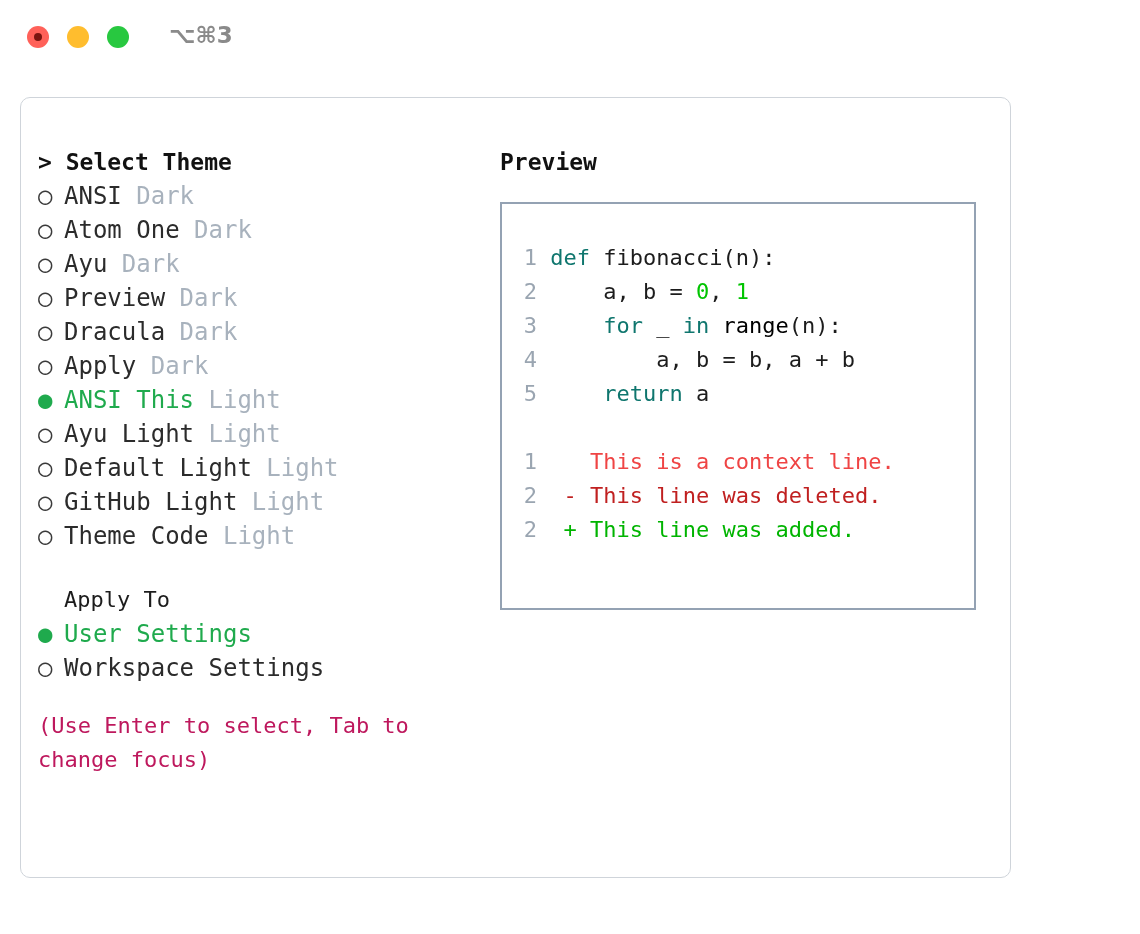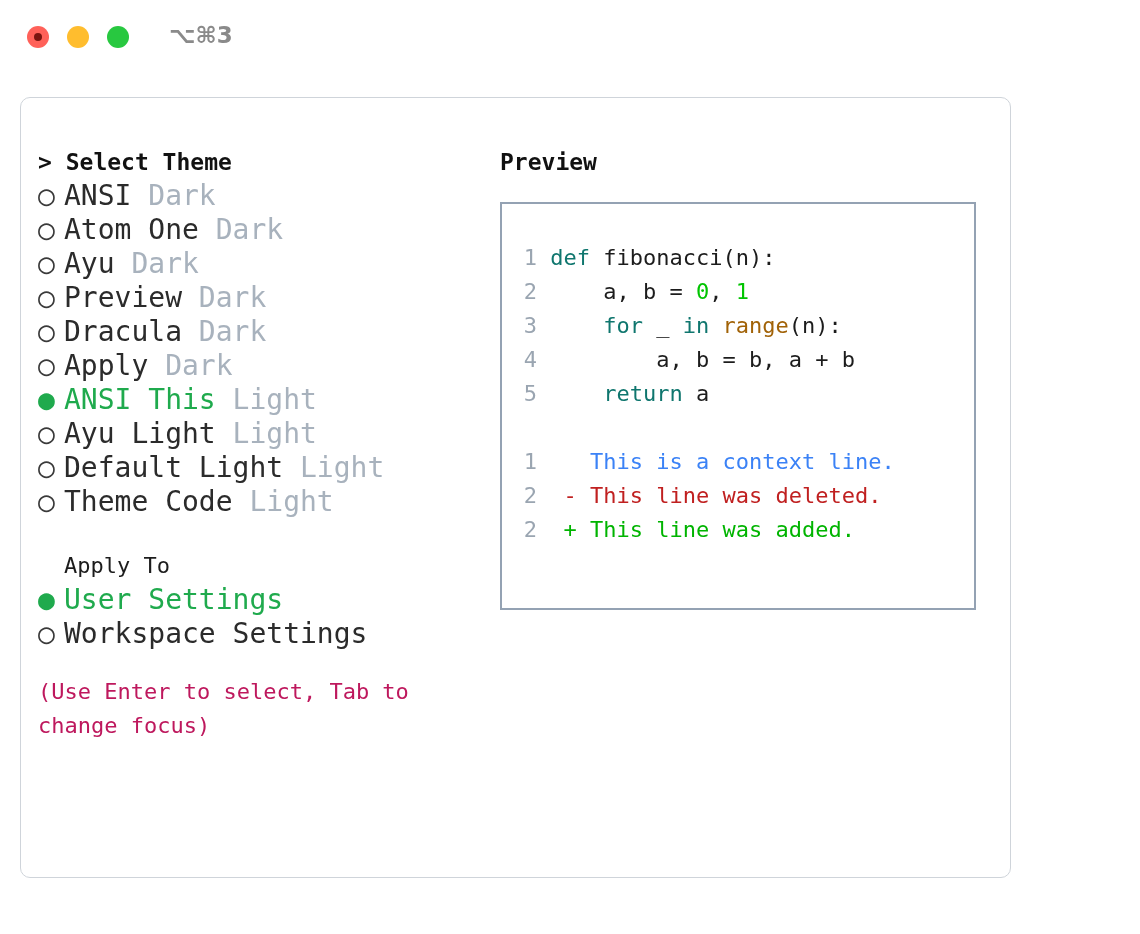--- a/index.html
+++ b/index.html
@@ -65,21 +65,21 @@
 
   
   .left-col {
     position: absolute;
     left: 17px; top: 47px;
     width: 450px;
   }
   .row {
     height: 34px;
     line-height: 34px;
-    font-size: 28px;
+    font-size: 24px;
     white-space: nowrap;
     color: #2b2b2b;
   }
   .heading {
     font-weight: 700;
     font-size: 23px;
     color: #111111;
   }
   .bullet {
     display: inline-block;
@@ -134,25 +134,25 @@
     line-height: 34px;
     white-space: pre;
   }
   .ln {
     display: inline-block;
     width: 22px;
     text-align: right;
     color: #9aa5b1;
   }
   .kw   { color: #0f766e; }
-  .fn   { color: #a16207; }
+  .fn   { color: #000000; }
   .num  { color: #00c400; }
   .plain{ color: #1c1c1c; }
   .diff-gap { height: 34px; }
-  .d-ctx { color: #3b82f6; }
+  .d-ctx { color: #ef4444; }
   .d-del { color: #c02020; }
   .d-add { color: #00b400; }
 </style>
 </head>
 <body>
 
 <div class="page">
 
   <div class="titlebar">
     <div class="dot dot-close"></div>
@@ -170,20 +170,21 @@
       <div id="theme-list">
           <div class="row"><span class="bullet">○</span><span class="opt-name">ANSI </span><span class="opt-kind">Dark</span></div>
           <div class="row"><span class="bullet">○</span><span class="opt-name">Atom One </span><span class="opt-kind">Dark</span></div>
           <div class="row"><span class="bullet">○</span><span class="opt-name">Ayu </span><span class="opt-kind">Dark</span></div>
           <div class="row"><span class="bullet">○</span><span class="opt-name">Preview </span><span class="opt-kind">Dark</span></div>
           <div class="row"><span class="bullet">○</span><span class="opt-name">Dracula </span><span class="opt-kind">Dark</span></div>
           <div class="row"><span class="bullet">○</span><span class="opt-name">Apply </span><span class="opt-kind">Dark</span></div>
           <div class="row"><span class="bullet bullet-sel">●</span><span class="opt-name-sel">ANSI This </span><span class="opt-kind">Light</span></div>
           <div class="row"><span class="bullet">○</span><span class="opt-name">Ayu Light </span><span class="opt-kind">Light</span></div>
           <div class="row"><span class="bullet">○</span><span class="opt-name">Default Light </span><span class="opt-kind">Light</span></div>
+          <div class="row"><span class="bullet">○</span><span class="opt-name">GitHub Light </span><span class="opt-kind">Light</span></div>
           <div class="row"><span class="bullet">○</span><span class="opt-name">Theme Code </span><span class="opt-kind">Light</span></div>
         </div>
 
       <div class="spacer-sm"></div>
 
       <div class="apply-label">Apply To</div>
 
       <div id="apply-list">
           <div class="row"><span class="bullet bullet-sel">●</span><span class="opt-name-sel">User Settings</span></div>
           <div class="row"><span class="bullet">○</span><span class="opt-name">Workspace Settings</span></div>

